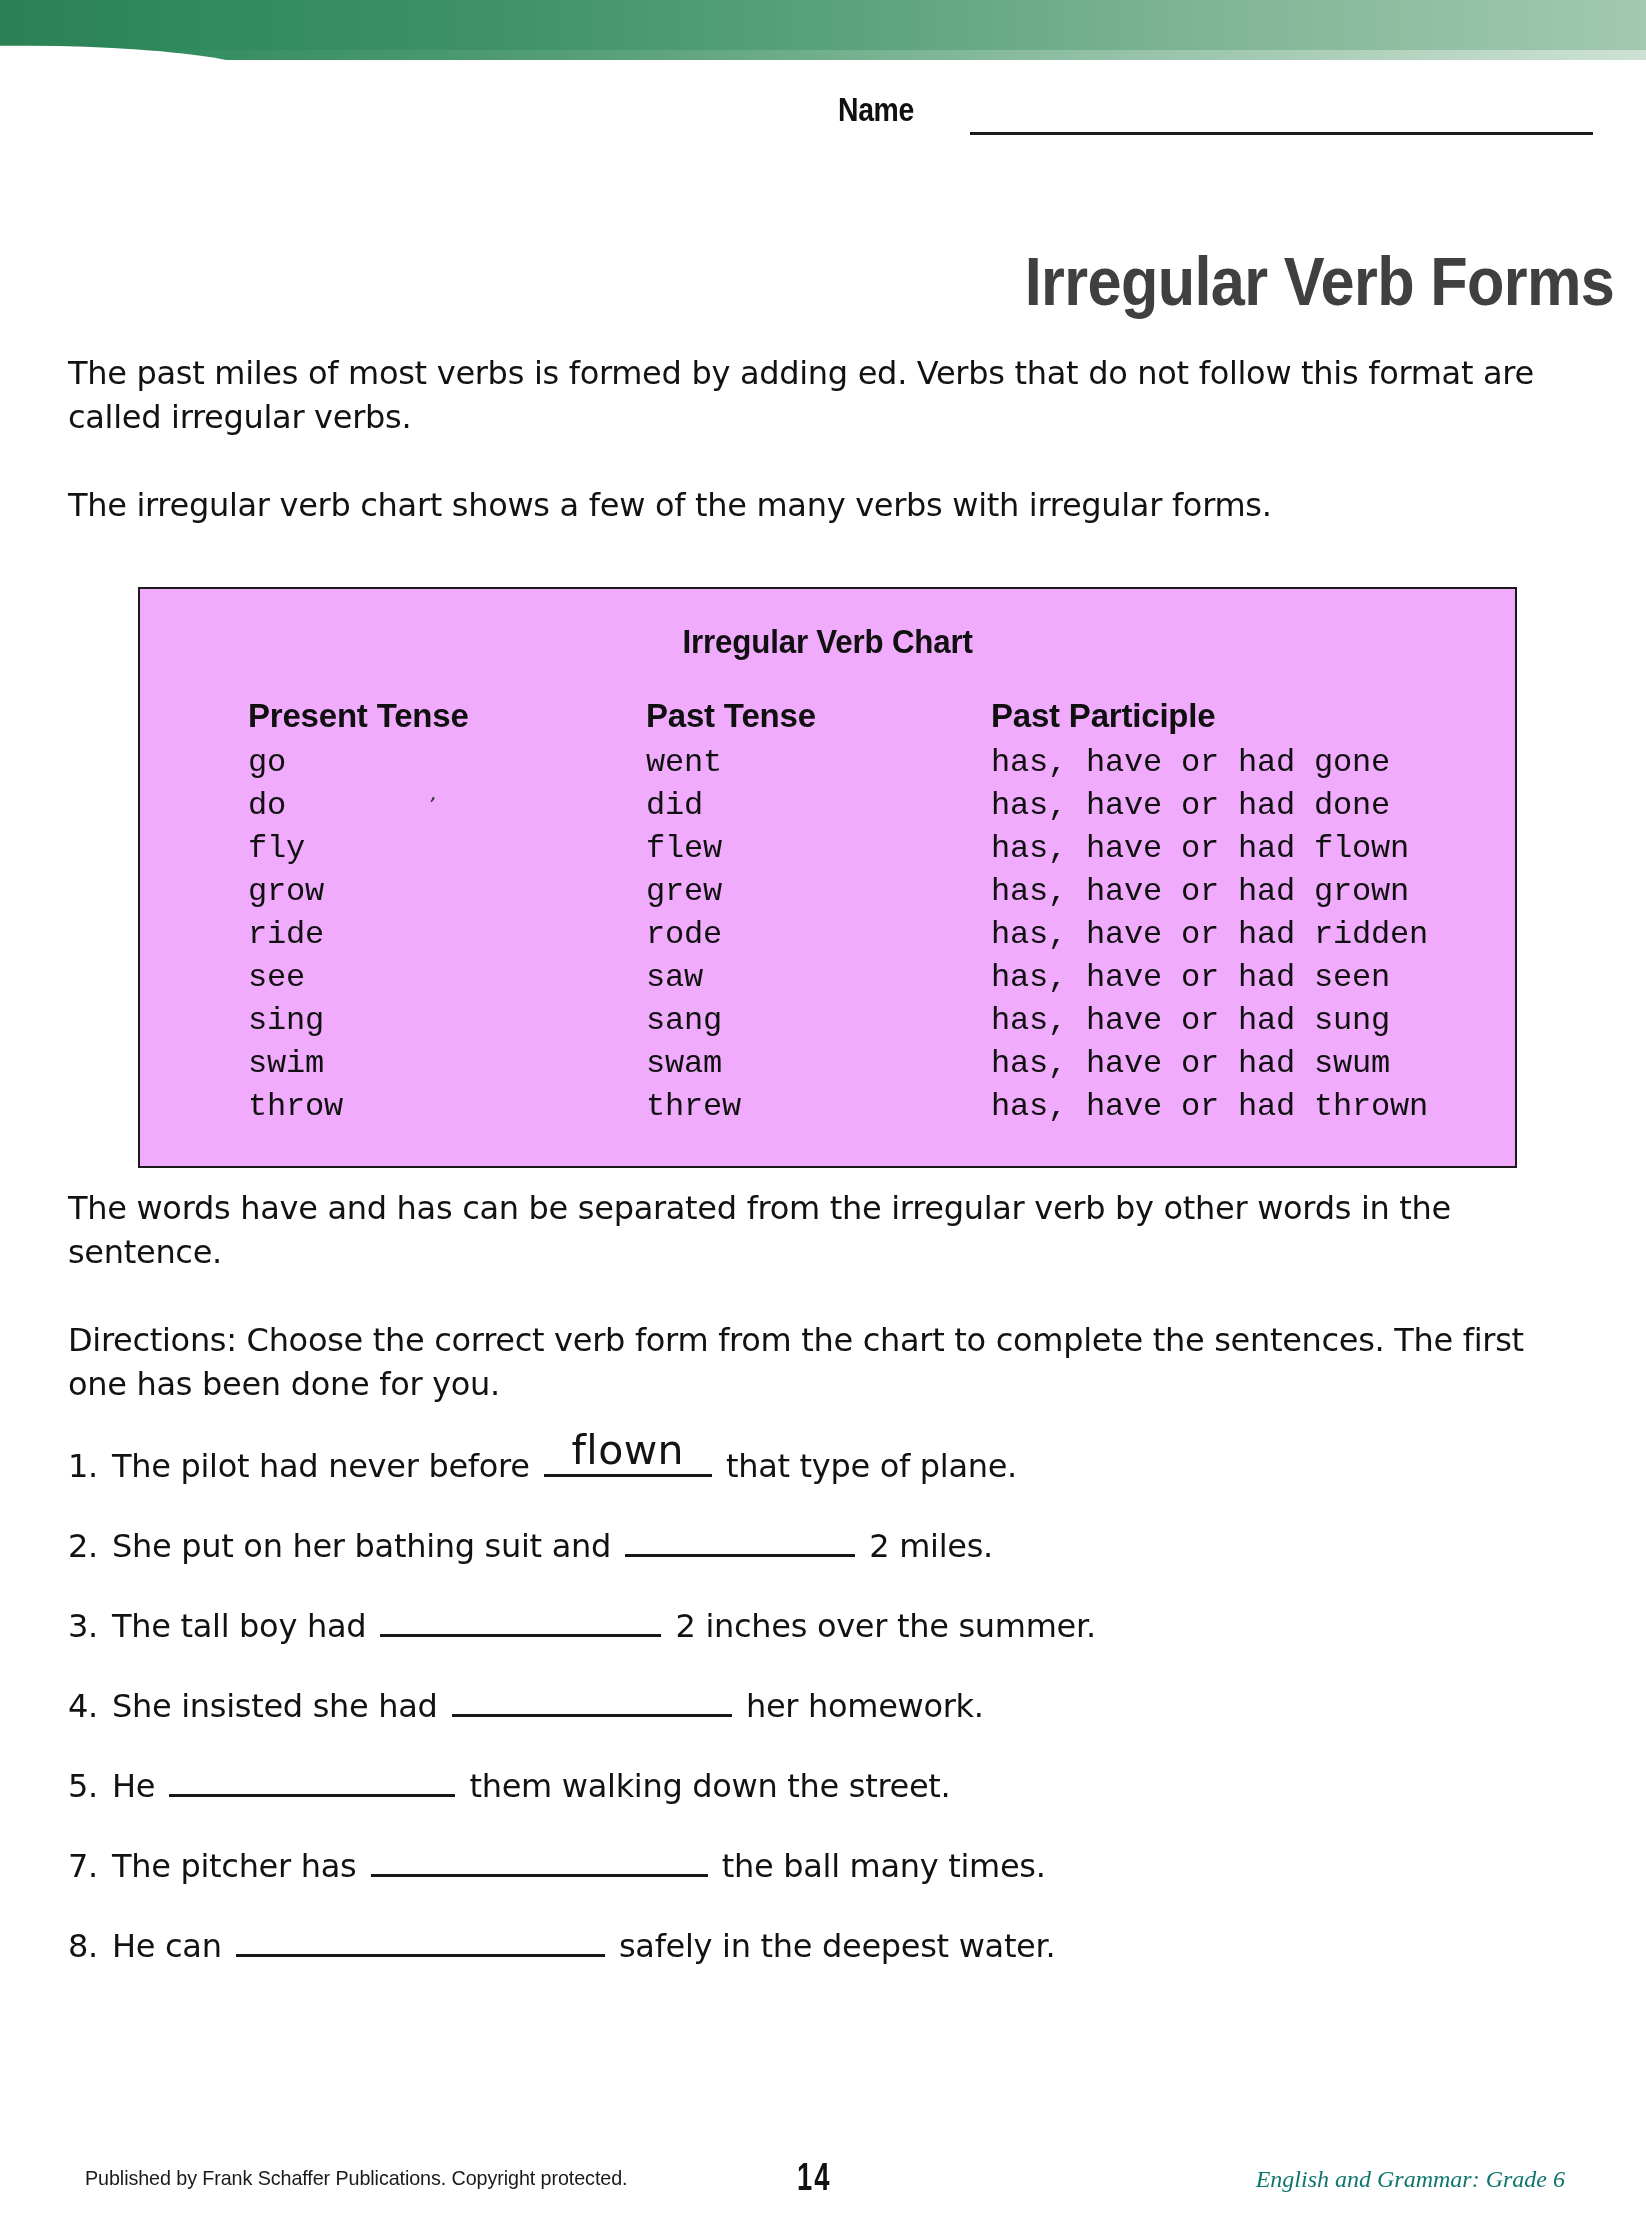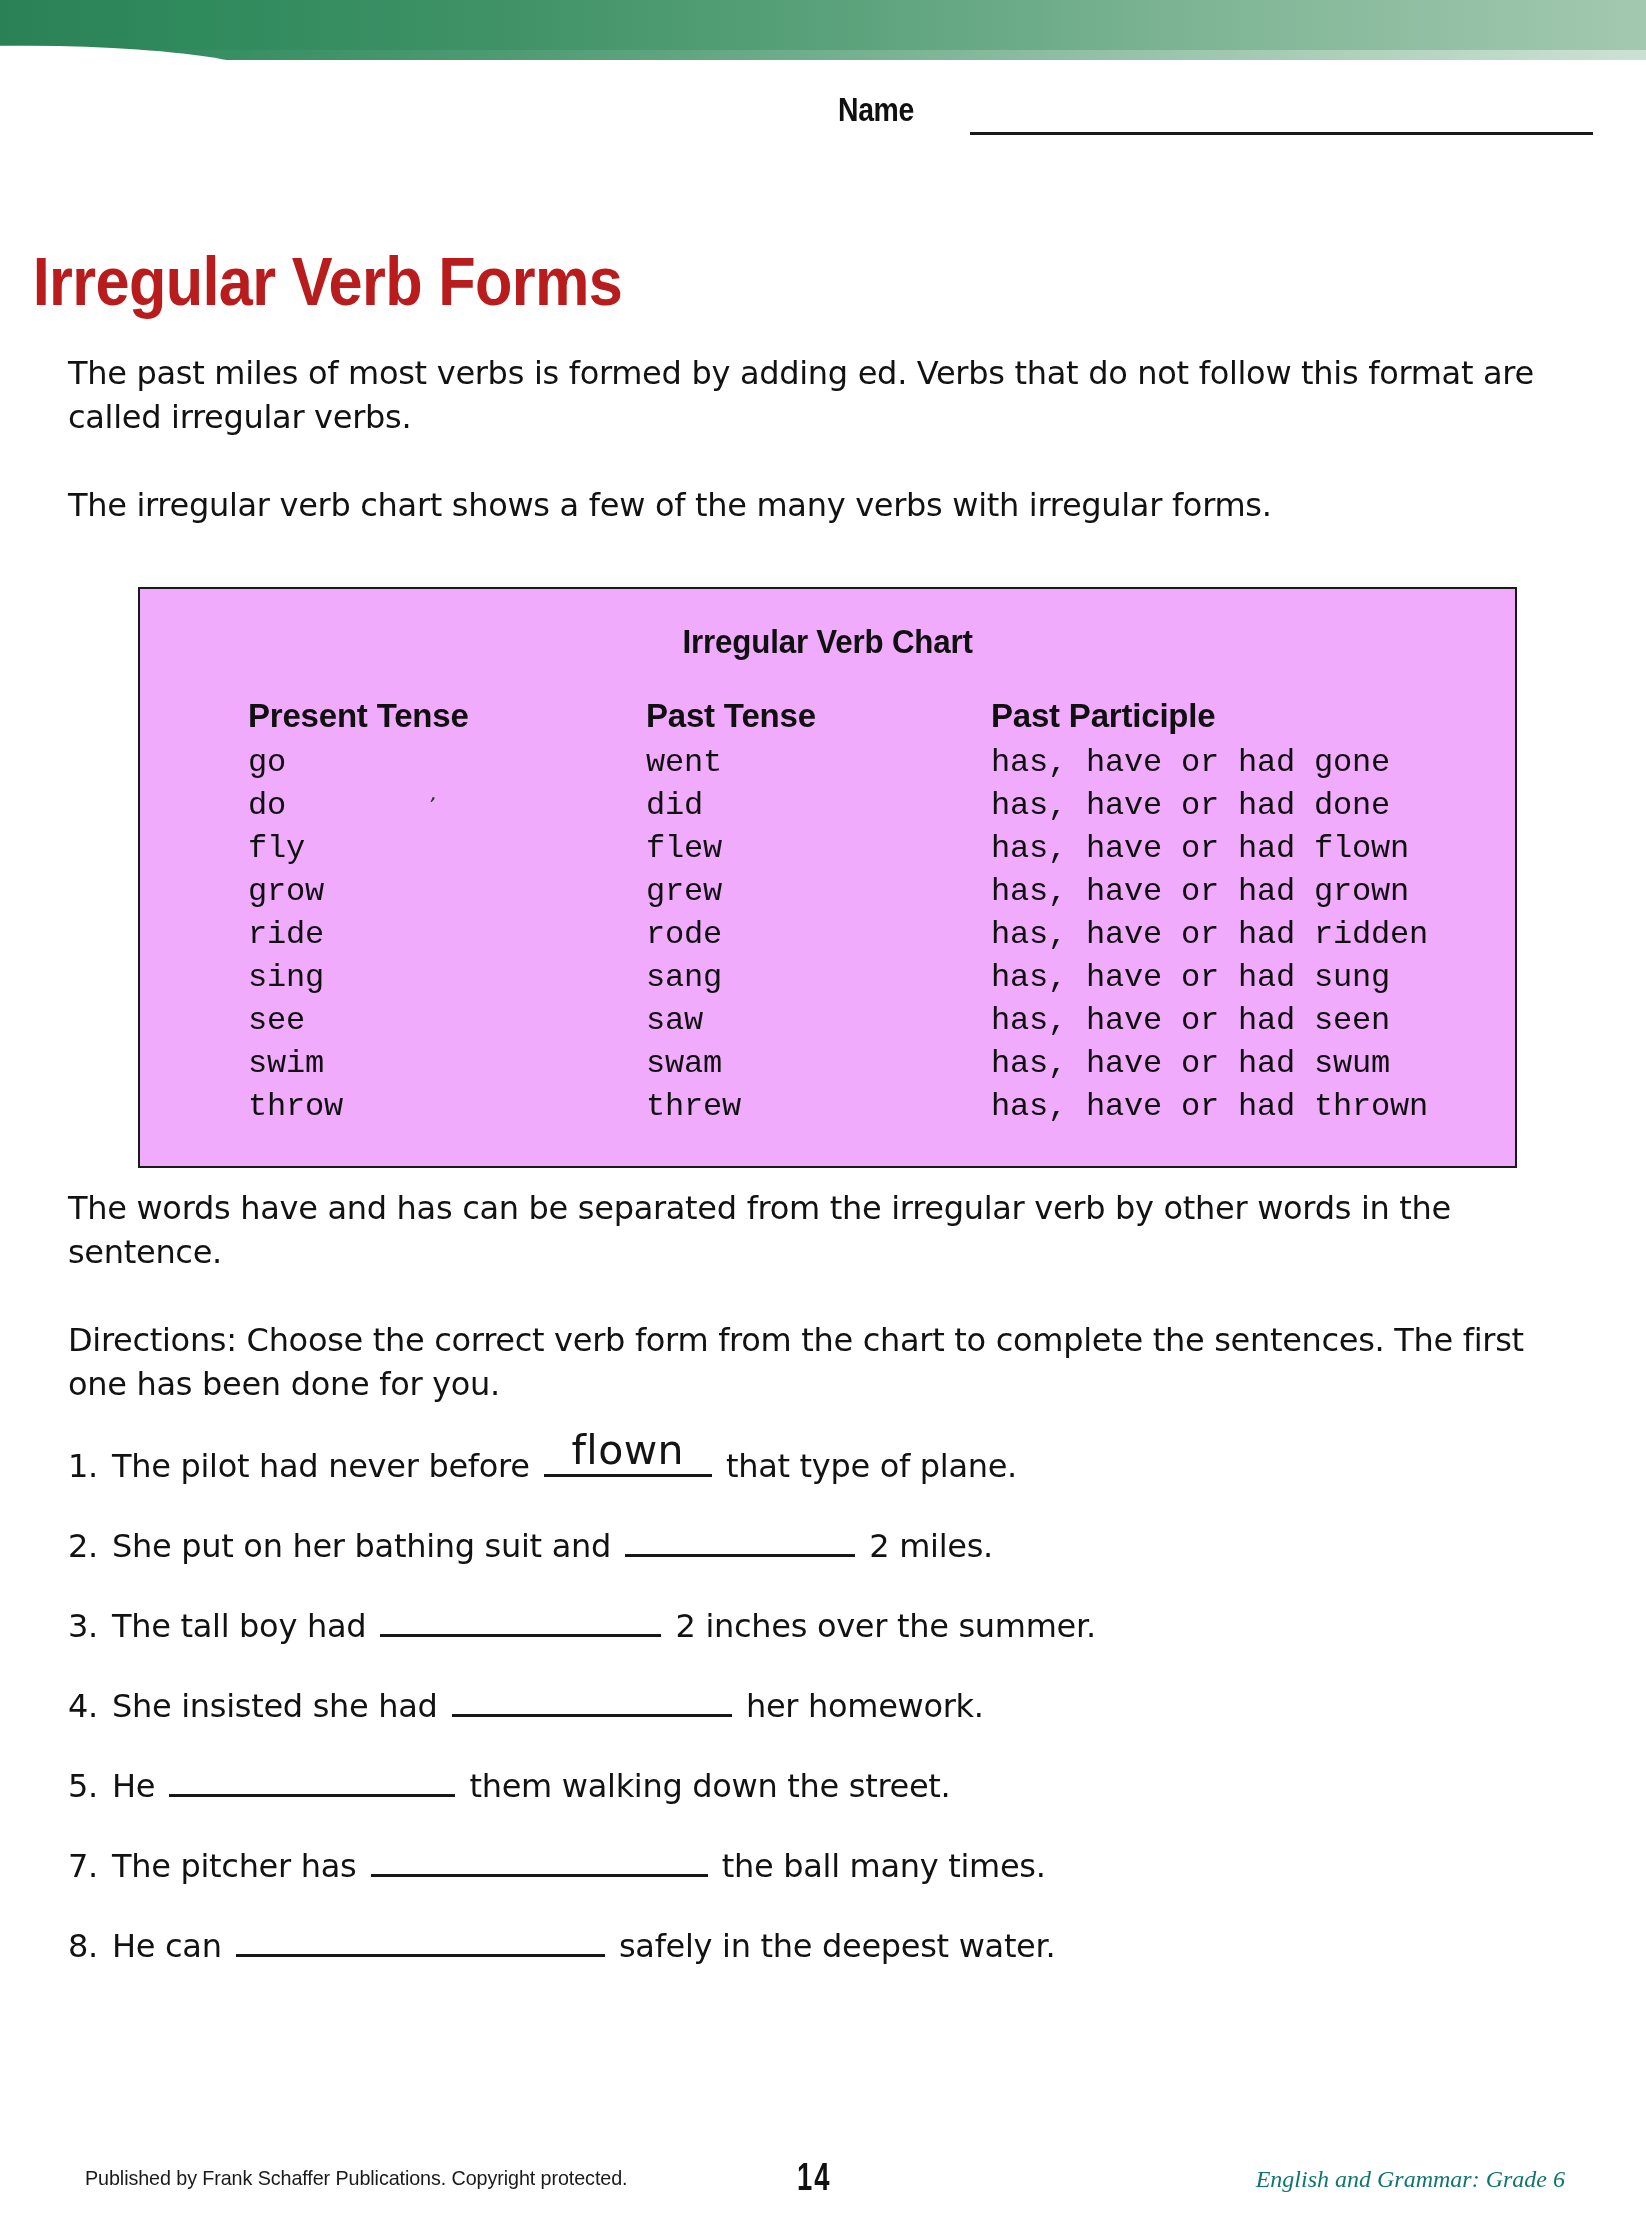--- a/index.html
+++ b/index.html
@@ -67,26 +67,26 @@
     left: 132px; top: 41px;
     width: 623px; height: 0;
     border-bottom: 3.6px solid #1b1b1b;
   }
 
   
   .page-title {
     position: absolute;
     left: 0; top: 242px;
     width: 1647px;
-    text-align: left;
+    text-align: right;
     font-family: "Liberation Sans", sans-serif;
     font-weight: bold;
     font-size: 68px;
     letter-spacing: -0.7px;
-    color: #b91c1c;
+    color: #404040;
   }
   .page-title span { display: inline-block; transform: scaleX(0.90); }
 
   
   .copy {
     position: absolute;
     font-family: "DejaVu Sans", sans-serif;
     font-size: 32px;
     line-height: 44px;
     color: #121212;
@@ -287,28 +287,28 @@
           <td class="c1">grow</td>
           <td class="c2">grew</td>
           <td class="c3">has, have or had grown</td>
         </tr>
         <tr>
           <td class="c1">ride</td>
           <td class="c2">rode</td>
           <td class="c3">has, have or had ridden</td>
         </tr>
         <tr>
+          <td class="c1">see</td>
+          <td class="c2">saw</td>
+          <td class="c3">has, have or had seen</td>
+        </tr>
+        <tr>
           <td class="c1">sing</td>
           <td class="c2">sang</td>
           <td class="c3">has, have or had sung</td>
-        </tr>
-        <tr>
-          <td class="c1">see</td>
-          <td class="c2">saw</td>
-          <td class="c3">has, have or had seen</td>
         </tr>
         <tr>
           <td class="c1">swim</td>
           <td class="c2">swam</td>
           <td class="c3">has, have or had swum</td>
         </tr>
         <tr>
           <td class="c1">throw</td>
           <td class="c2">threw</td>
           <td class="c3">has, have or had thrown</td>

